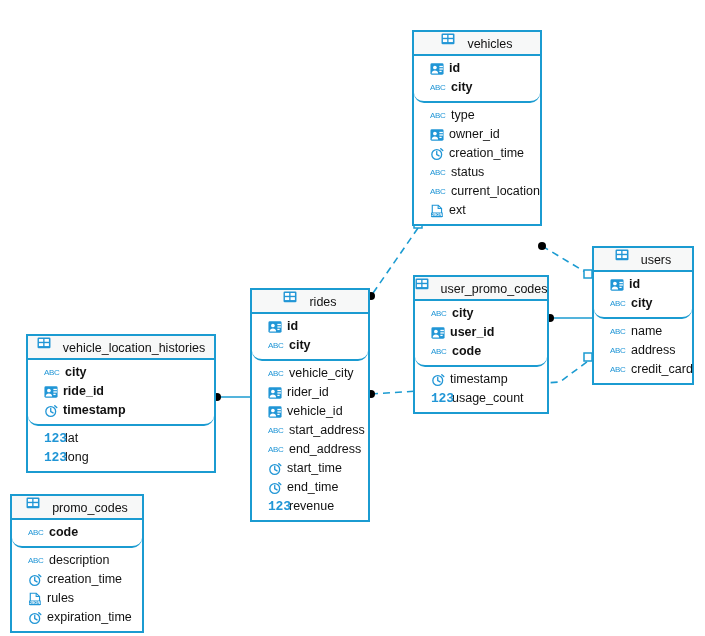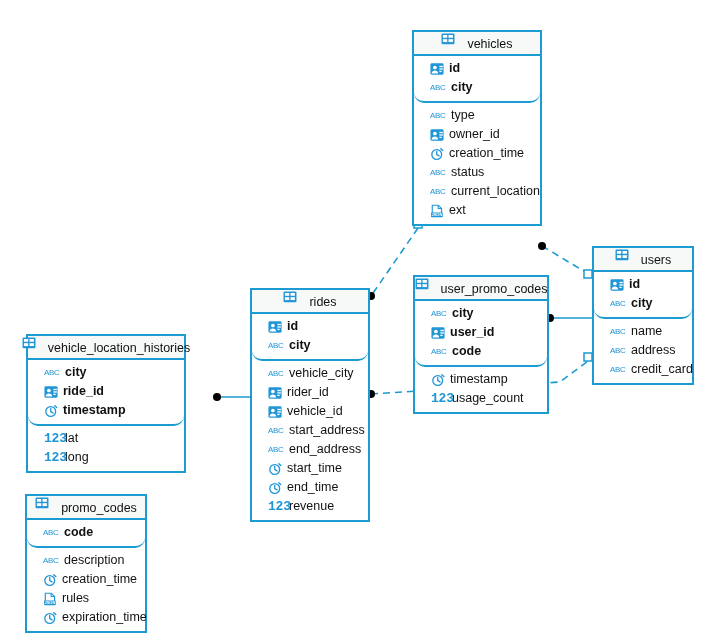--- a/index.html
+++ b/index.html
@@ -365,21 +365,21 @@
             </svg>
           </span>
           <span class="col-label">end_time</span>
         </div>
         <div class="col-row">
           <span class="ic ic-num">123</span>
           <span class="col-label">revenue</span>
         </div>
       </div>
     </div>
-    <div class="table-box" style="left: 26px; top: 334px; width: 160px;">
+    <div class="table-box" style="left: 26px; top: 334px; width: 190px;">
       <div class="tbl-header">
         <span class="ic hdr-ic">
           <svg viewBox="0 0 16 14">
             <rect x="0.6" y="0.8" width="14.8" height="12.2" rx="1.4" fill="#2196d6"></rect>
             <rect x="2.2" y="2.4" width="4.9" height="3.2" fill="#ffffff"></rect>
             <rect x="8.6" y="2.4" width="5.0" height="3.2" fill="#ffffff"></rect>
             <rect x="2.2" y="7.2" width="4.9" height="3.3" fill="#ffffff"></rect>
             <rect x="8.6" y="7.2" width="5.0" height="3.3" fill="#ffffff"></rect>
           </svg>
         </span>
@@ -418,21 +418,21 @@
         <div class="col-row">
           <span class="ic ic-num">123</span>
           <span class="col-label">lat</span>
         </div>
         <div class="col-row">
           <span class="ic ic-num">123</span>
           <span class="col-label">long</span>
         </div>
       </div>
     </div>
-    <div class="table-box" style="left: 25px; top: 494px; width: 122px;">
+    <div class="table-box" style="left: 10px; top: 494px; width: 134px;">
       <div class="tbl-header">
         <span class="ic hdr-ic">
           <svg viewBox="0 0 16 14">
             <rect x="0.6" y="0.8" width="14.8" height="12.2" rx="1.4" fill="#2196d6"></rect>
             <rect x="2.2" y="2.4" width="4.9" height="3.2" fill="#ffffff"></rect>
             <rect x="8.6" y="2.4" width="5.0" height="3.2" fill="#ffffff"></rect>
             <rect x="2.2" y="7.2" width="4.9" height="3.3" fill="#ffffff"></rect>
             <rect x="8.6" y="7.2" width="5.0" height="3.3" fill="#ffffff"></rect>
           </svg>
         </span>

